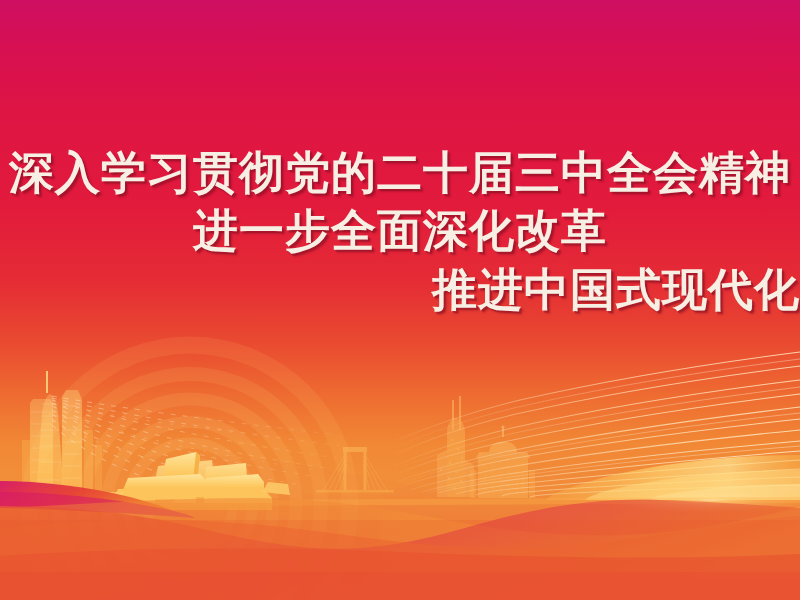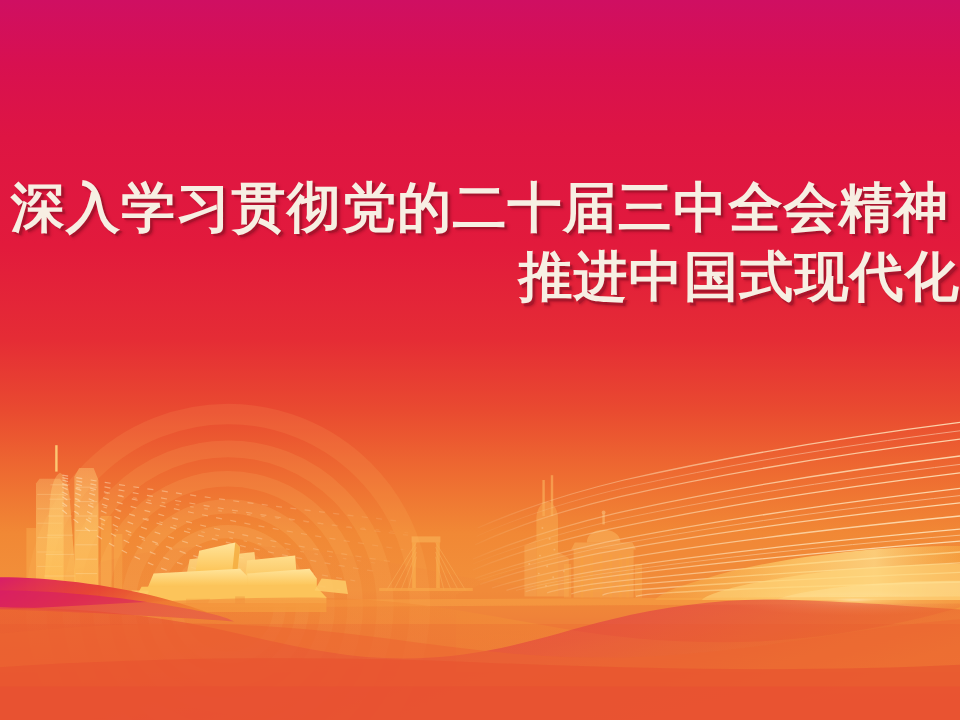--- a/index.html
+++ b/index.html
@@ -371,16 +371,17 @@
       <path d="M0,556 C120,548 260,546 400,552 C540,558 680,560 800,554
                L800,600 L0,600 Z" fill="#e85430" opacity="0.7"></path>
       <rect x="0" y="572" width="800" height="28" fill="#e84f35" opacity="0.55"></rect>
     </g>
 
     <rect x="0" y="520" width="800" height="80" fill="#e8522f" opacity="0.18"></rect>
   </svg>
 
   <div id="slogan">
     <span class="slogan-line l1">深入学习贯彻党的二十届三中全会精神</span>
+    <span class="slogan-line l2">进一步全面深化改革</span>
     <span class="slogan-line l3">推进中国式现代化</span>
   </div>
 
 </div>
 
 </body></html>

